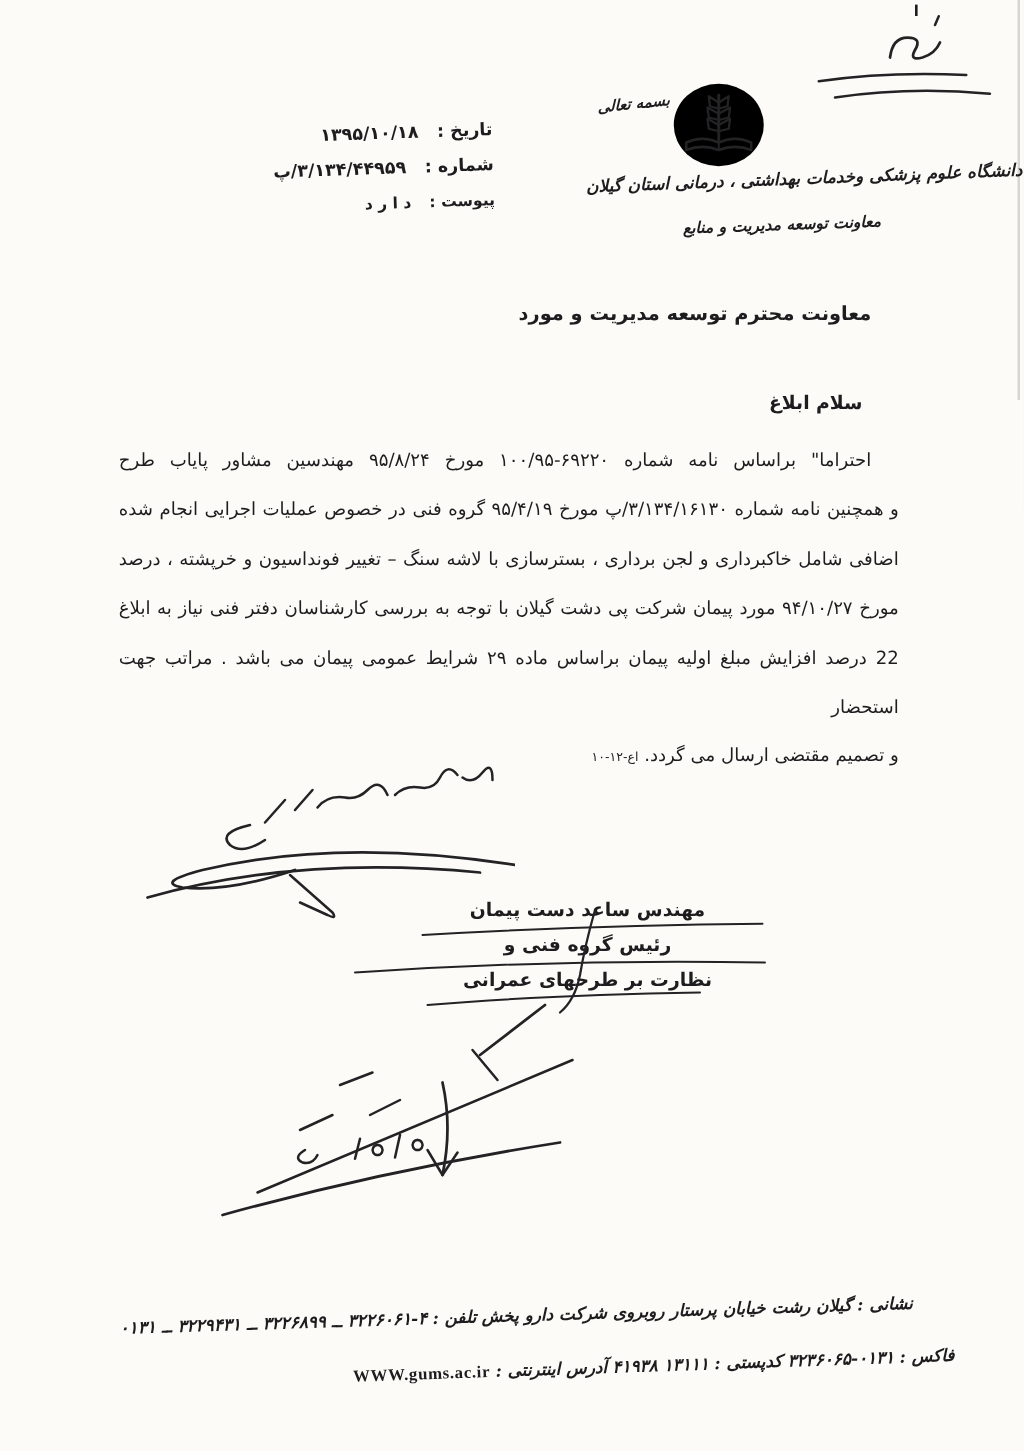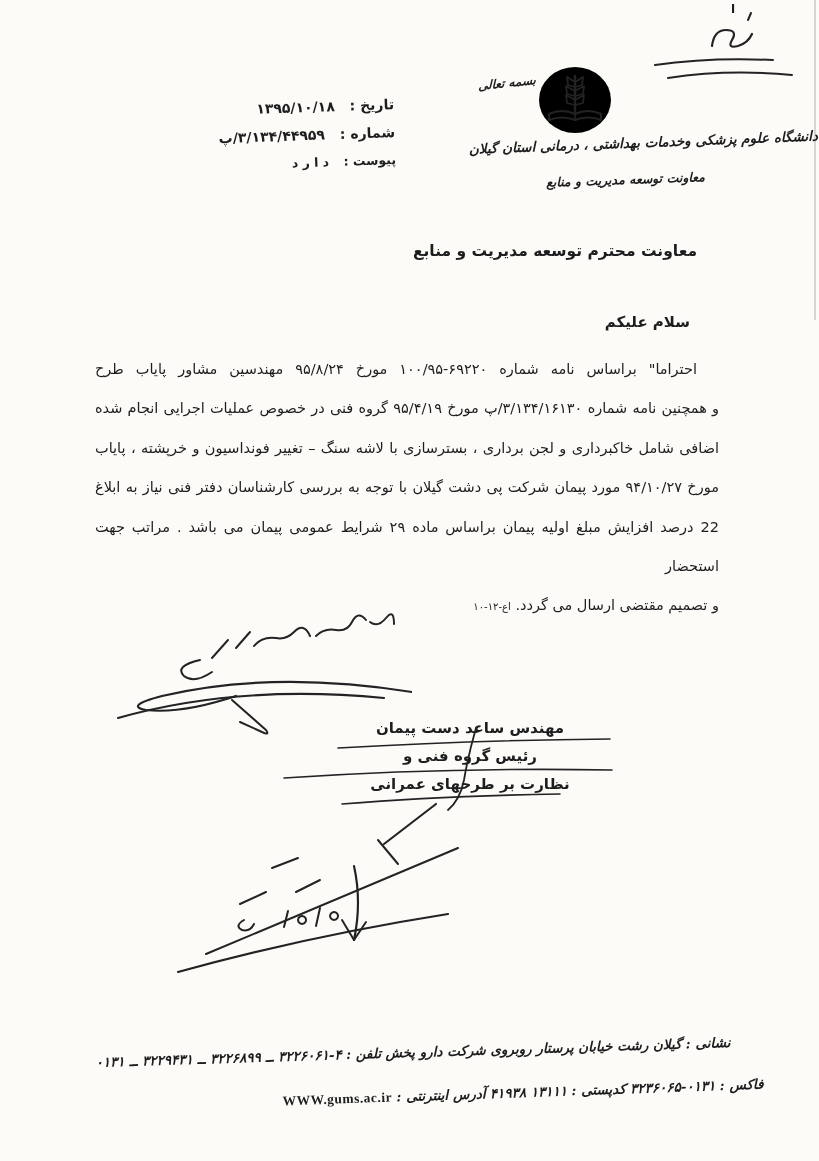--- a/index.html
+++ b/index.html
@@ -91,27 +91,27 @@
     <div class="row">
       <span>شماره :</span>
       <span class="val">۳/۱۳۴/۴۴۹۵۹/پ</span>
     </div>
     <div class="row small">
       <span>پیوست :</span>
       <span class="val">د ا ر د</span>
     </div>
   </div>
 
-  <div id="recipient" class="abs rtl">معاونت محترم توسعه مدیریت و منابع</div>
-  <div id="salutation" class="abs rtl">سلام علیکم</div>
+  <div id="recipient" class="abs rtl">معاونت محترم توسعه مدیریت و مورد</div>
+  <div id="salutation" class="abs rtl">سلام ابلاغ</div>
 
   <div id="paragraph" class="abs">
     <div class="bline first">احتراما" براساس  نامه شماره ۶۹۲۲۰-۱۰۰/۹۵ مورخ ۹۵/۸/۲۴ مهندسین مشاور پایاب طرح</div>
     <div class="bline">و همچنین نامه شماره ۳/۱۳۴/۱۶۱۳۰/پ مورخ ۹۵/۴/۱۹ گروه فنی در خصوص عملیات اجرایی انجام شده</div>
-    <div class="bline">اضافی شامل خاکبرداری و لجن برداری ، بسترسازی با لاشه سنگ – تغییر فونداسیون و خرپشته ، پایاب</div>
+    <div class="bline">اضافی شامل خاکبرداری و لجن برداری ، بسترسازی با لاشه سنگ – تغییر فونداسیون و خرپشته ، درصد</div>
     <div class="bline"><span>مورخ ۹۴/۱۰/۲۷ مورد پیمان </span><span class="bold-seg">شرکت پی دشت گیلان</span><span> با توجه به بررسی کارشناسان دفتر فنی نیاز به ابلاغ</span></div>
     <div class="bline">22 درصد افزایش مبلغ اولیه پیمان براساس ماده ۲۹ شرایط عمومی پیمان می باشد . مراتب جهت استحضار</div>
     <div class="bline last"><span>و تصمیم مقتضی ارسال می گردد.</span> <span class="typist">اع-۱۲-۱۰</span></div>
   </div>
 
   <svg class="abs" style="left:82px;top:596px" width="330" height="140" viewBox="0 0 330 140" aria-label="handwritten note and signature">
     <path d="M312,28 q0,-16 -8,-6 q-8,10 -16,4" stroke-width="2"></path>
     <path d="M284,24 q-8,-10 -14,2 q-5,10 -16,8 q-12,-2 -20,6" stroke-width="2"></path>
     <path d="M228,40 q-6,-14 -16,-4 q-8,8 -18,6 q-14,-2 -22,8" stroke-width="2"></path>
     <path d="M168,36 l-14,16" stroke-width="2"></path>

